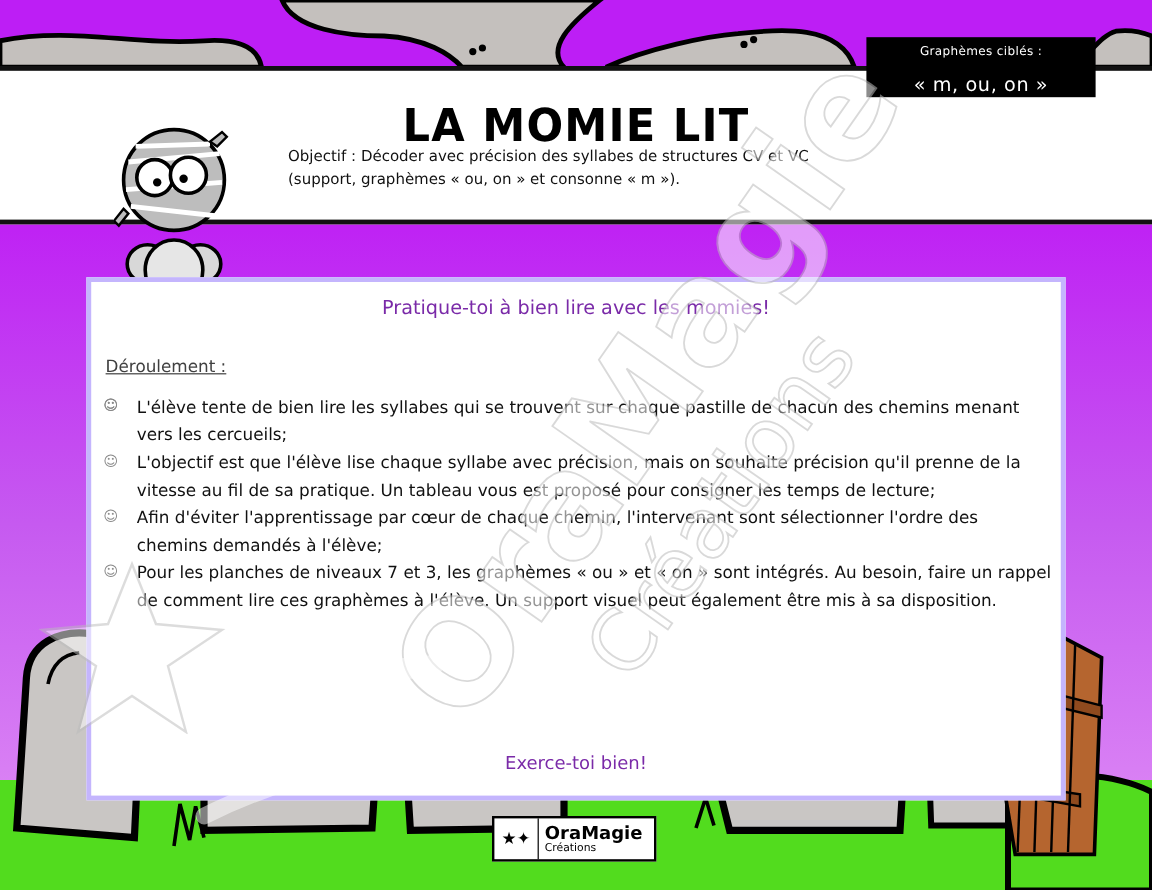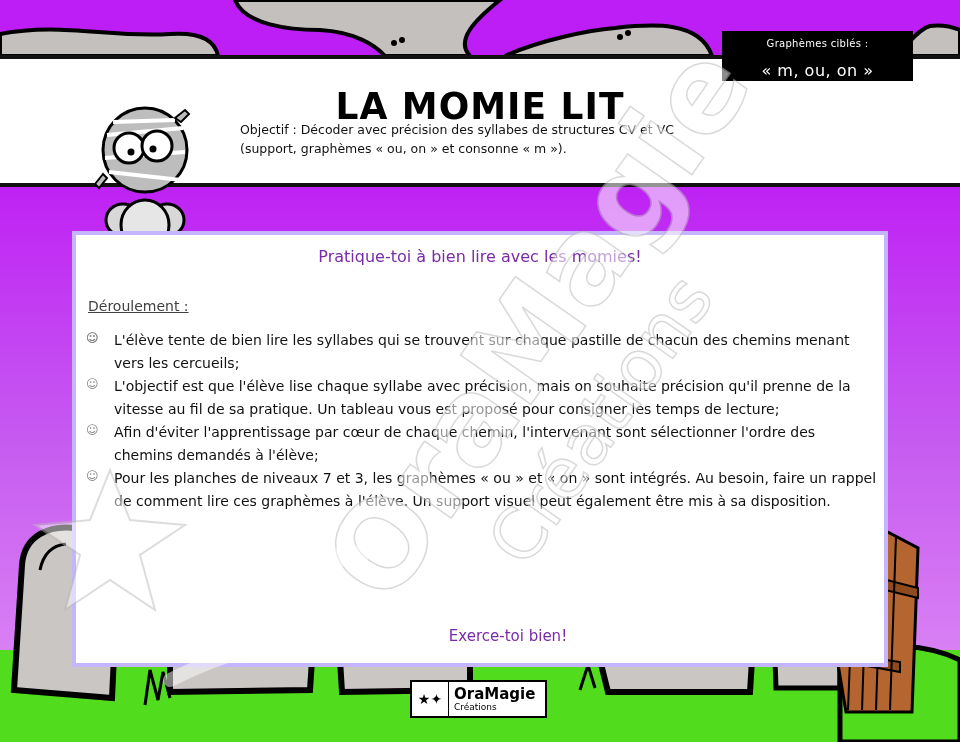--- a/index.html
+++ b/index.html
@@ -14,21 +14,21 @@
   .objective { position:absolute; left:240px; width:480px; top:120px; text-align:left; font-size:12.5px; line-height:19px; color:#111; }
   .graph-box { position:absolute; left:722px; top:31px; width:191px; height:50px; background:#000; color:#fff; text-align:center; }
   .graph-label { font-size:10px; margin-top:7px; letter-spacing:.3px; }
   .graph-value { font-size:16px; margin-top:12px; letter-spacing:.5px; }
   .card { position:absolute; left:72px; top:231px; width:816px; height:436px; background:#fff; border:4px solid #c4b5fd; box-sizing:border-box; }
   .subtitle { position:absolute; left:0; width:100%; top:12px; text-align:center; color:#7a2aa8; font-size:16px; }
   .section-title { position:absolute; left:12px; top:63px; font-size:14px; color:#404040; text-decoration:underline; }
   ul.steps { position:absolute; left:10px; top:94px; width:792px; margin:0; padding:0; list-style:none; }
   ul.steps li { position:relative; padding-left:28px; font-size:14px; line-height:23px; color:#111; margin:0; }
   .bullet { position:absolute; left:0; top:2px; width:14px; height:14px; font-size:12px; color:#888; line-height:14px; }
-  .closing { position:absolute; left:0; width:100%; top:392px; text-align:center; color:#7a2aa8; font-size:15px;padding-left:28px; }
+  .closing { position:absolute; left:0; width:100%; top:392px; text-align:center; color:#7a2aa8; font-size:15px; }
   .watermark { position:absolute; left:0; top:0; width:960px; height:742px; pointer-events:none; }
   .logo { position:absolute; left:410px; top:680px; width:137px; height:38px; background:#fff; border:2px solid #000; box-sizing:border-box; display:flex; align-items:center; }
   .logo-icon { width:36px; height:34px; border-right:1px solid #000; display:flex; align-items:center; justify-content:center; font-size:14px; }
   .logo-text { padding-left:5px; }
   .logo-name { font-weight:900; font-size:15px; line-height:16px; }
   .logo-sub { font-size:9px; line-height:10px; }
 </style>
 </head>
 <body>
 

